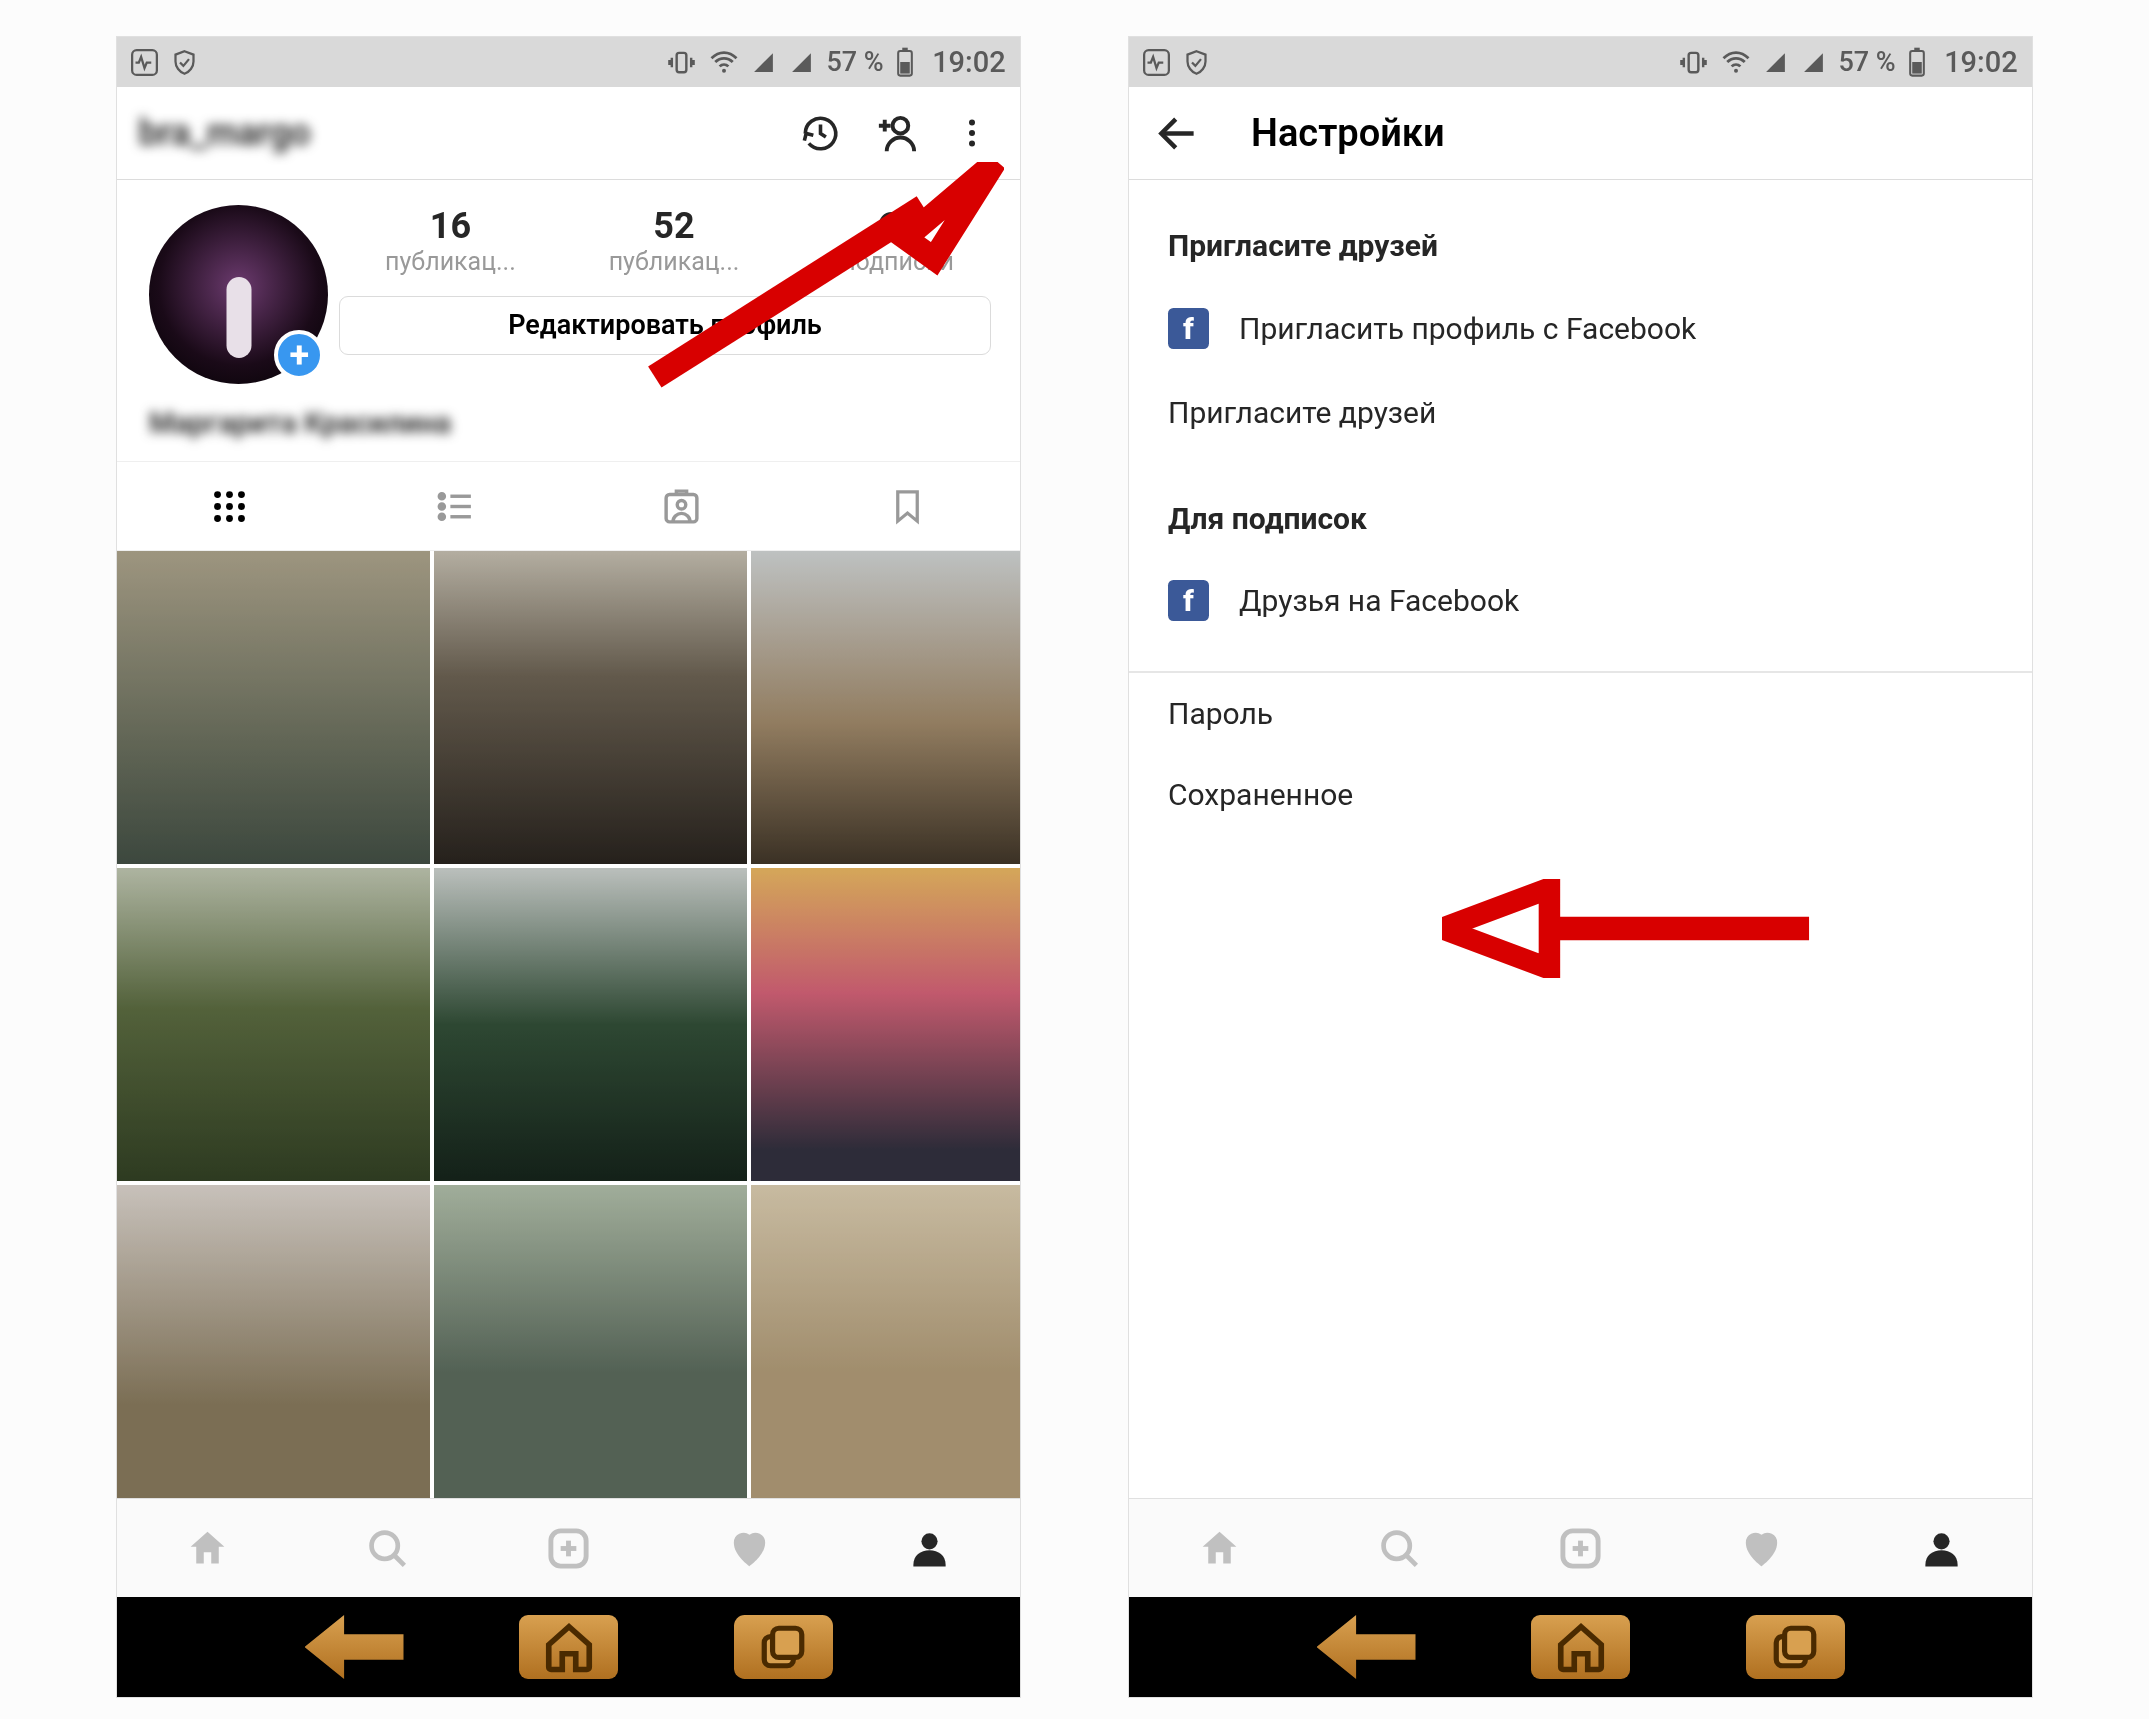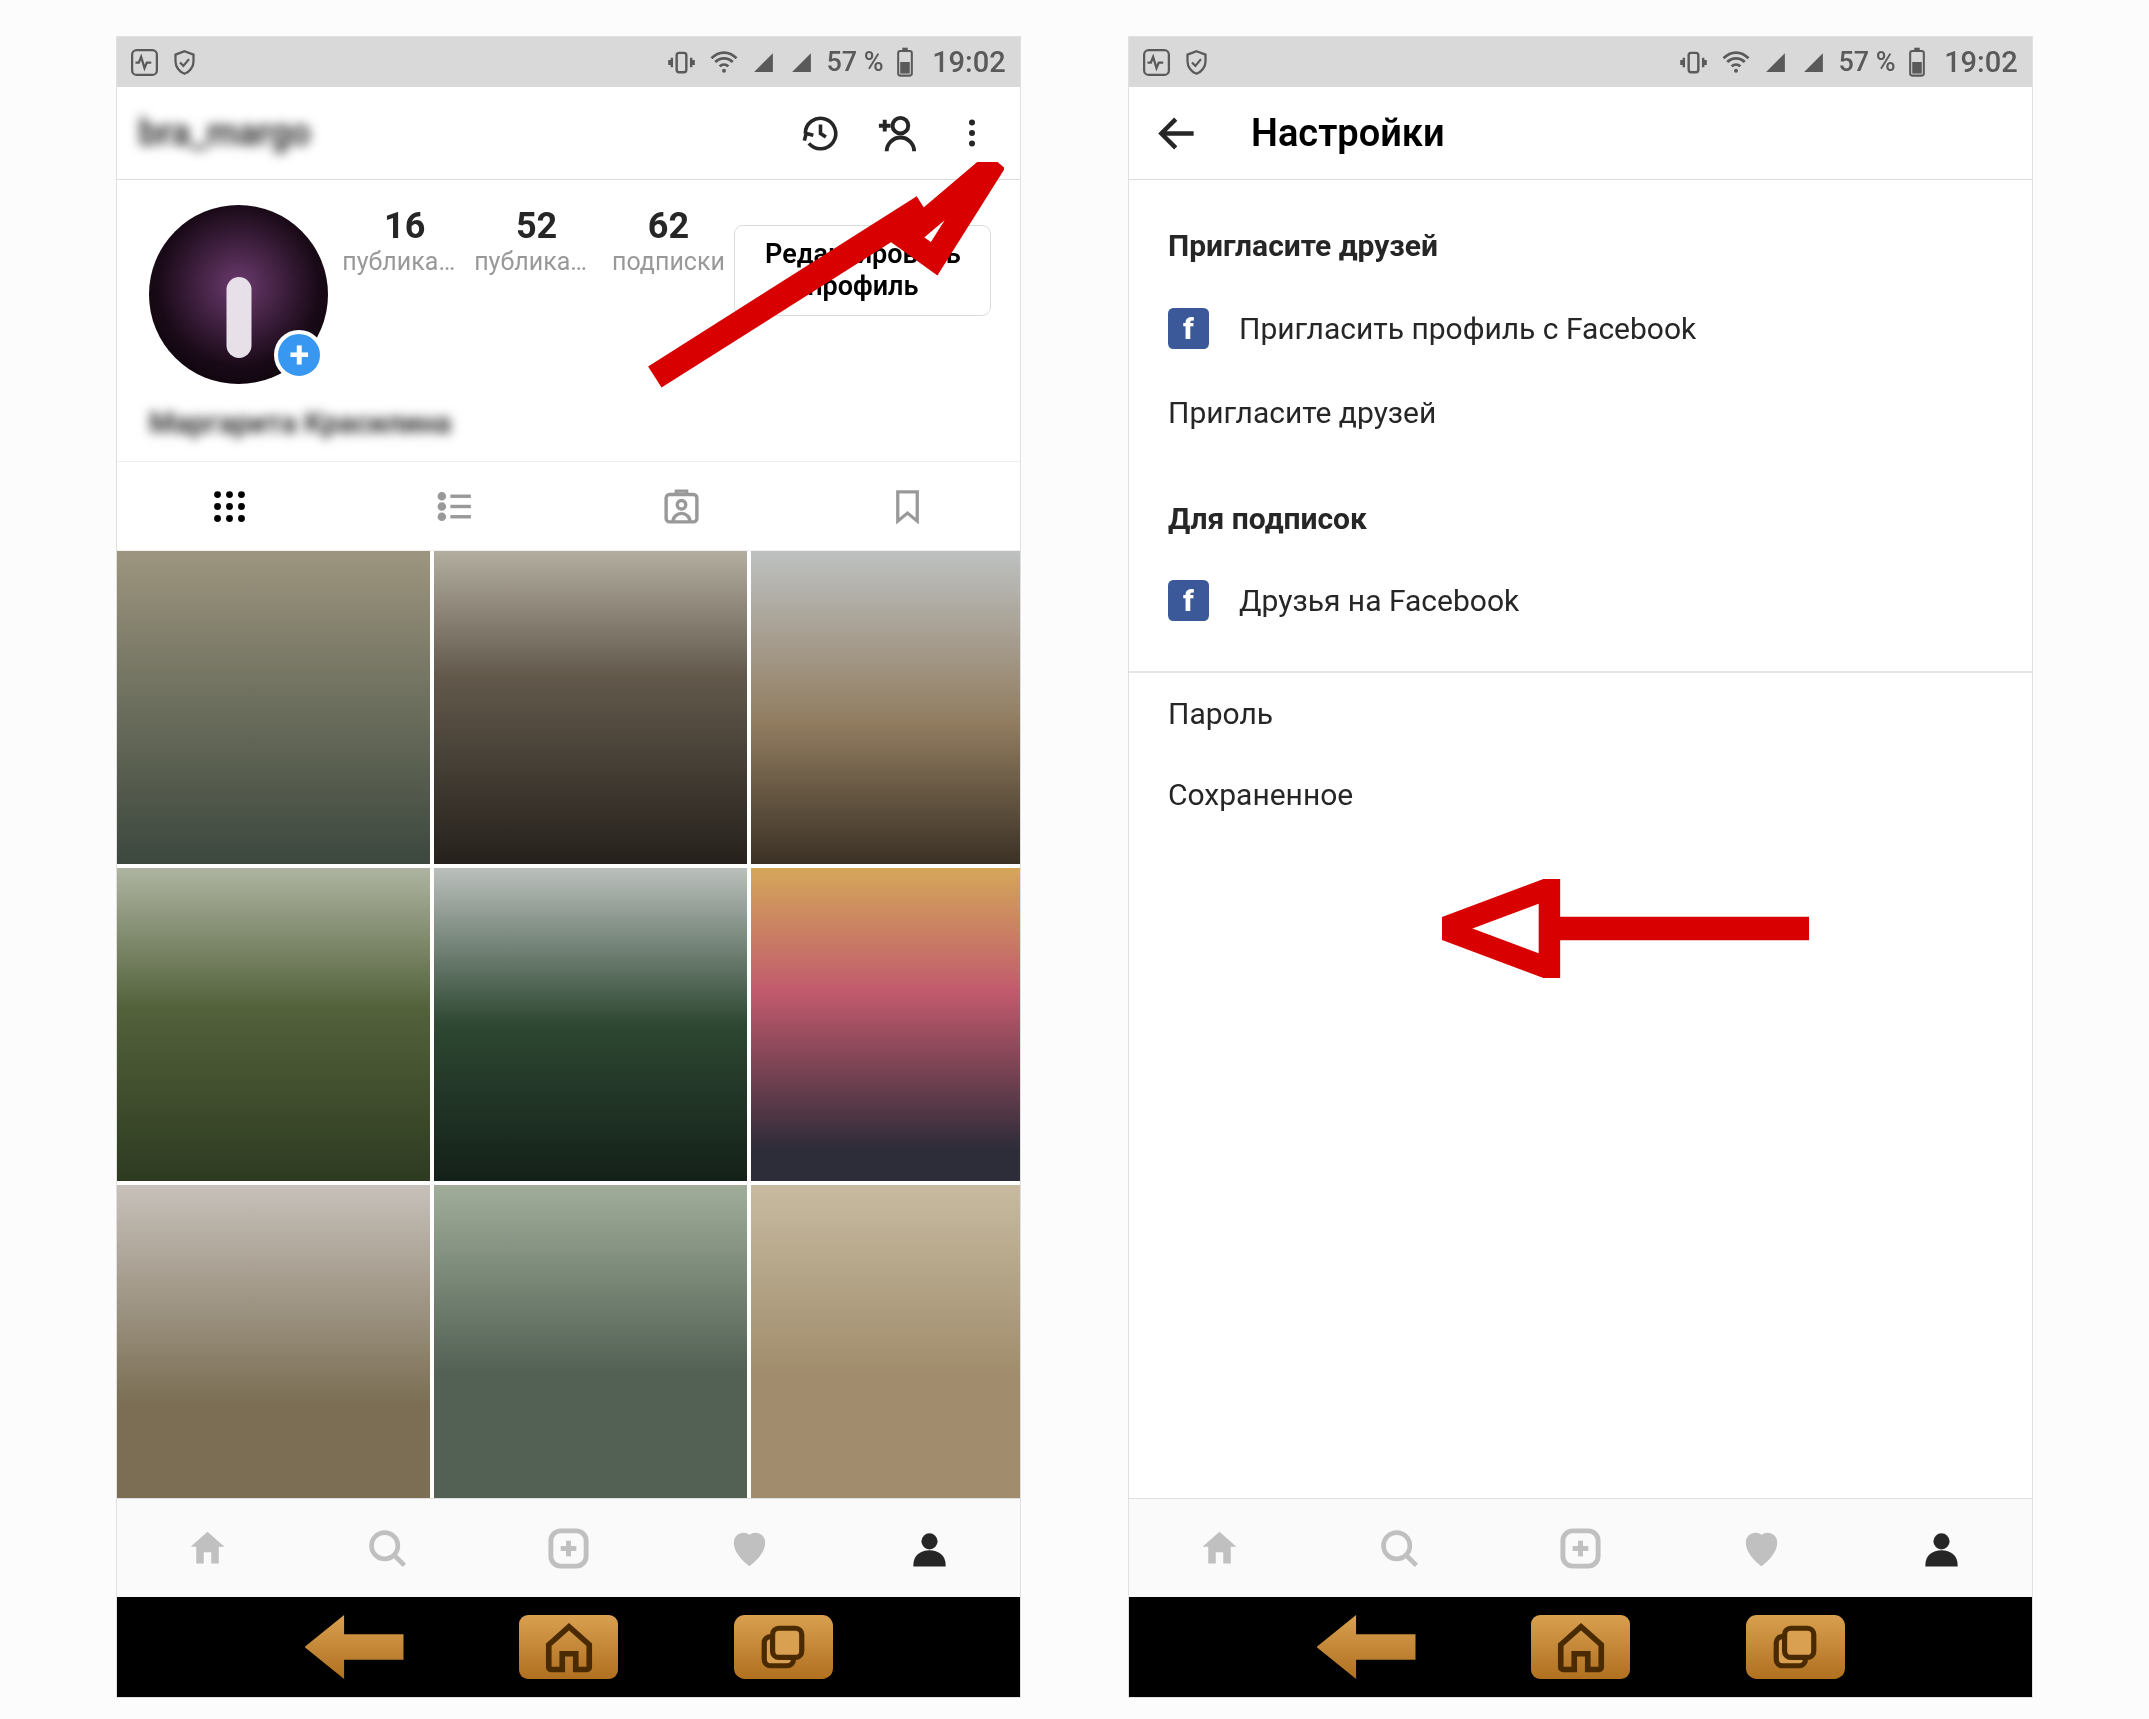--- a/index.html
+++ b/index.html
@@ -90,21 +90,21 @@
     content:""; position:absolute; left:50%; top:40%; transform:translateX(-50%);
     width:25px; height:81px; background:#e8e0e8; border-radius:12.5px;
   }
   .avatar-plus {
     position:absolute; right:3.6px; bottom:3.6px;
     width:50px; height:50px; border-radius:50%;
     background:#3897f0; border:4.5px solid #fff;
     color:#fff; display:flex; align-items:center; justify-content:center;
     font-size:36px; font-weight:700; line-height:1;
   }
-  .stats-col { flex:1; display:flex; flex-direction:row; }
+  .stats-col { flex:1; display:flex; flex-direction:column; }
   .stats { display:flex; justify-content:space-around; }
   .stat { text-align:center; flex:1; overflow:hidden; }
   .stat .num { font-size:36px; font-weight:700; color:#262626; }
   .stat .lbl { font-size:25px; color:#999; white-space:nowrap; overflow:hidden; text-overflow:ellipsis; padding:0 3.6px;}
   .edit-btn {
     margin: 19.7px 18px 0 0;
     border:1.8px solid #dbdbdb; border-radius:9px;
     background:#fff; font-size:27px; font-weight:600;
     padding:12.5px 0; text-align:center;
   }

